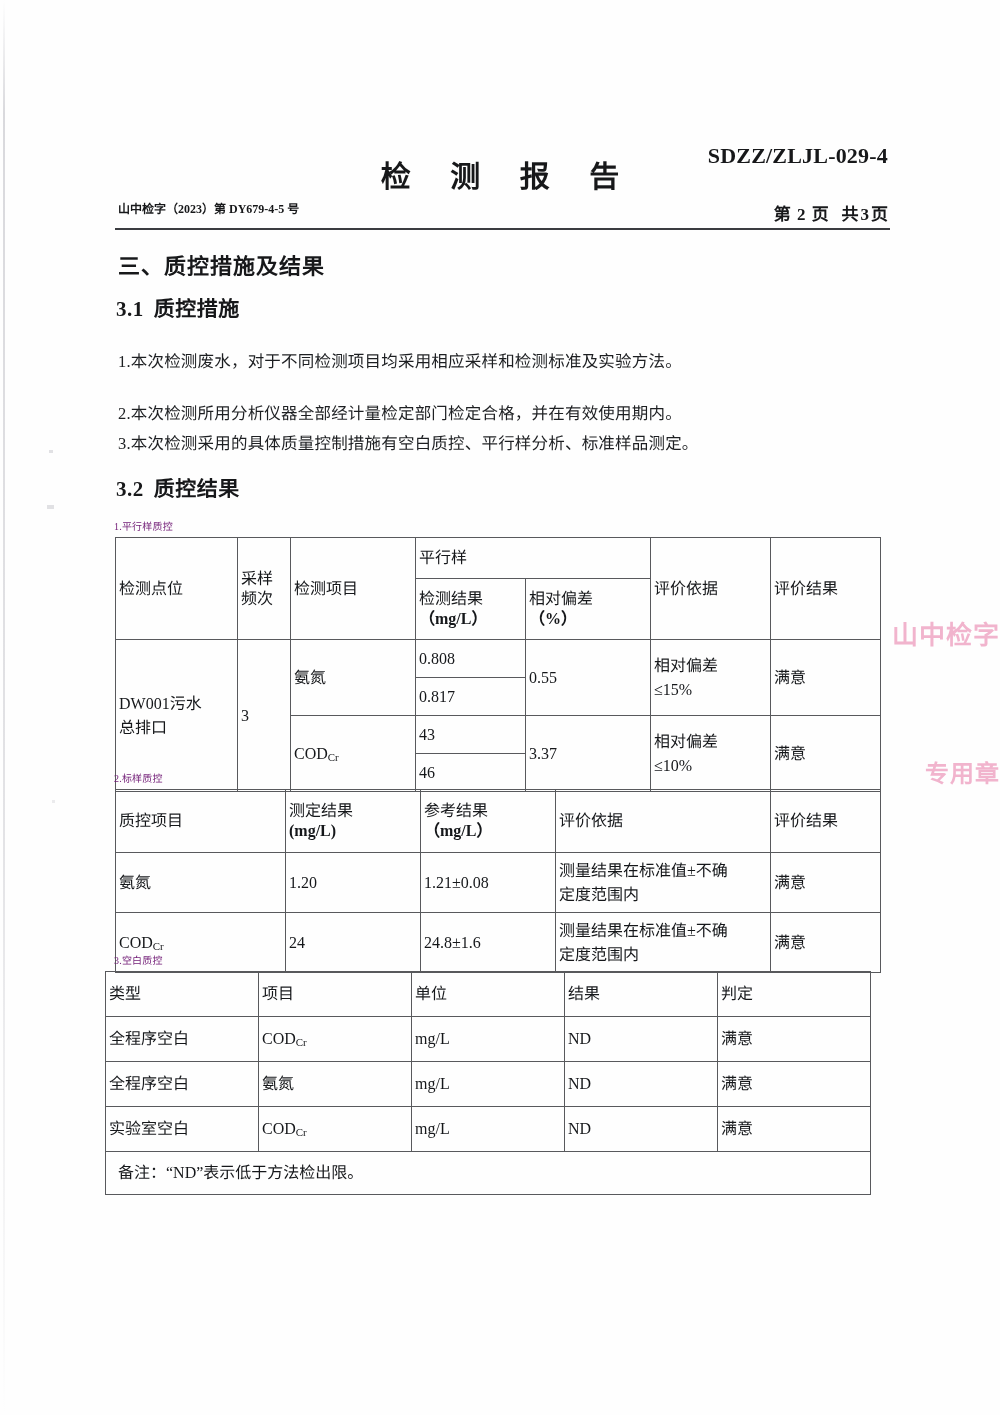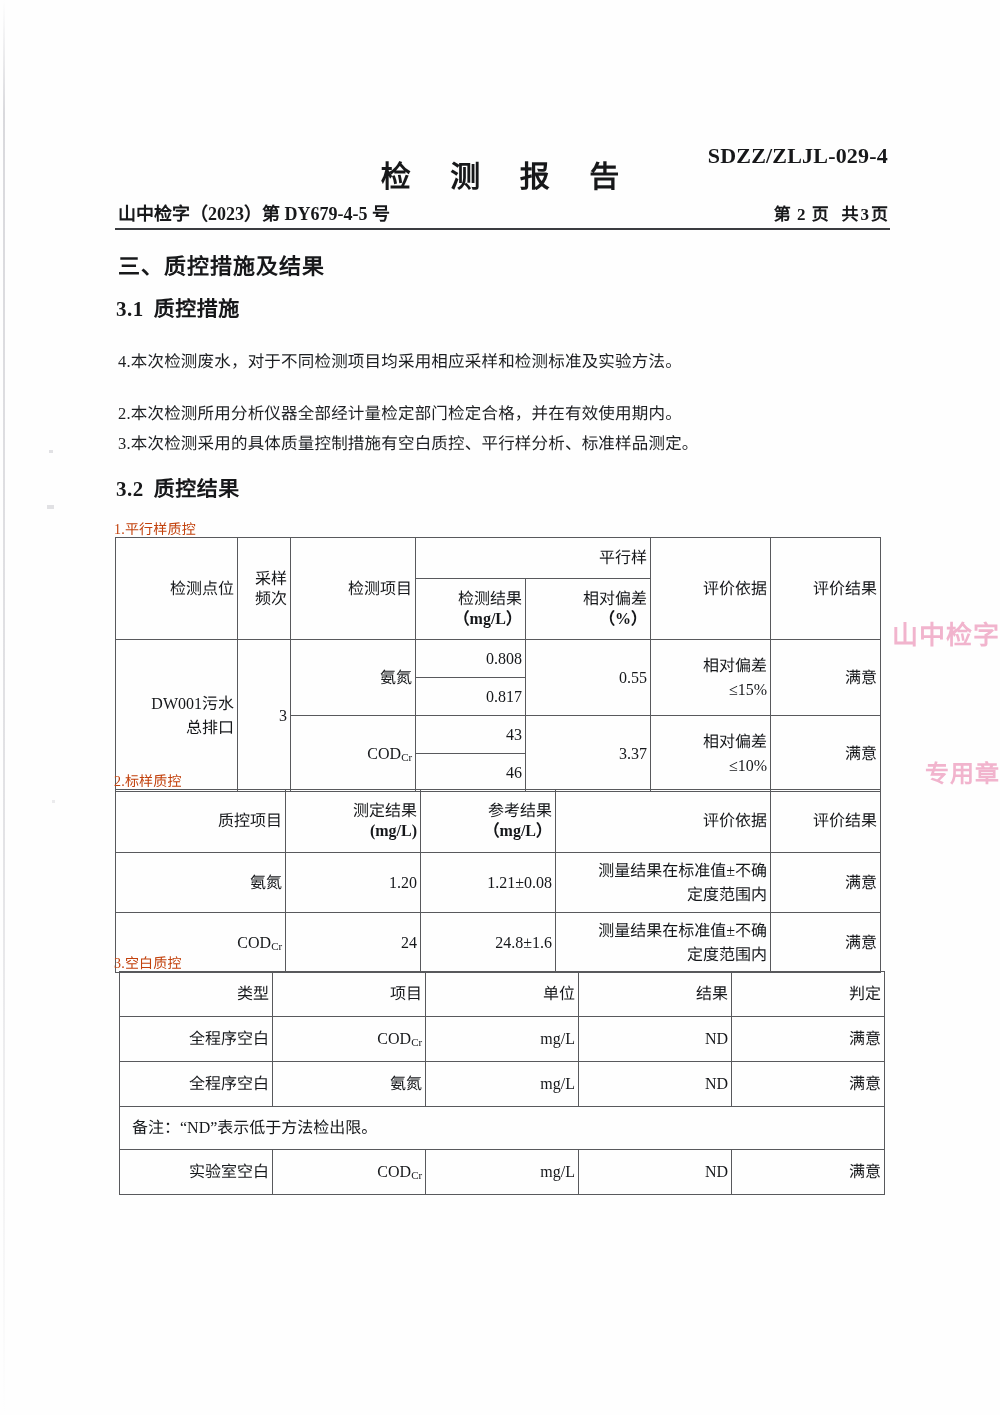--- a/index.html
+++ b/index.html
@@ -103,21 +103,21 @@
     font-size: 30px;
     font-weight: bold;
     letter-spacing: 16px;
     text-indent: 16px;
     font-family: "Liberation Serif", "DejaVu Serif", serif;
   }
   .report-no {
     position: absolute;
     left: 118px;
     top: 199px;
-    font-size: 18px;
+    font-size: 12px;
     font-weight: bold;
     white-space: nowrap;
   }
   .page-no {
     position: absolute;
     right: 112px;
     top: 200px;
     font-size: 17px;
     font-weight: bold;
     white-space: nowrap;
@@ -154,37 +154,37 @@
     position: absolute;
     left: 118px;
     font-size: 16.5px;
     letter-spacing: .2px;
     white-space: nowrap;
     color: #1d1f22;
   }
   .tbl-cap {
     position: absolute;
     left: 114px;
-    font-size: 14px;
+    font-size: 10px;
     letter-spacing: .2px;
     white-space: nowrap;
-    color: #c2410c;
+    color: #701a75;
   }
 
   
   table.qc {
     position: absolute;
     border-collapse: collapse;
     table-layout: fixed;
     font-size: 16px;
     color: #15171a;
   }
   table.qc td, table.qc th {
     border: 1px solid #58595c;
-    text-align: right;
+    text-align: left;
     vertical-align: middle;
     font-weight: normal;
     padding: 2px 3px;
     line-height: 1.25;
   }
   table.qc .tall { line-height: 1.45; }
   .cellwrap { display: block; }
   .cellwrap .l2 { display: block; }
   sub {
     font-size: .68em;
@@ -233,21 +233,21 @@
   </div>
 
   <div class="header-rule"></div>
 
   <div class="h-sec" style="top:248px;">三、质控措施及结果</div>
 
   <div class="h-sub" style="top:292px;">
     <span class="num">3.1</span><span>质控措施</span>
   </div>
 
-  <div class="para" style="top:348px;">4.本次检测废水，对于不同检测项目均采用相应采样和检测标准及实验方法。</div>
+  <div class="para" style="top:348px;">1.本次检测废水，对于不同检测项目均采用相应采样和检测标准及实验方法。</div>
   <div class="para" style="top:400px;">2.本次检测所用分析仪器全部经计量检定部门检定合格，并在有效使用期内。</div>
   <div class="para" style="top:430px;">3.本次检测采用的具体质量控制措施有空白质控、平行样分析、标准样品测定。</div>
 
   <div class="h-sub" style="top:472px;">
     <span class="num">3.2</span><span>质控结果</span>
   </div>
 
   <div class="tbl-cap" style="top:518px;">1.平行样质控</div>
 
   <table class="qc" style="left:115px; top:537px; width:765px;">
@@ -380,21 +380,21 @@
             <span class="l2">定度范围内</span>
           </span>
         </td>
         <td>满意</td>
       </tr>
     </tbody>
   </table>
 
   <div class="tbl-cap" style="top:952px;">3.空白质控</div>
 
-  <table class="qc" style="left:119px; top:971px; width:765px;border-radius:23px;">
+  <table class="qc" style="left:105px; top:971px; width:765px;border-radius:23px;">
     <colgroup>
       <col style="width:153px">
         <col style="width:153px">
         <col style="width:153px">
         <col style="width:153px">
         <col style="width:153px">
     </colgroup>
     <tbody>
       <tr>
         <td style="height:40px;">类型</td>
@@ -411,25 +411,25 @@
         <td>满意</td>
       </tr>
       <tr>
         <td style="height:40px;">全程序空白</td>
         <td><span>氨氮</span></td>
         <td class="mgl">mg/L</td>
         <td>ND</td>
         <td>满意</td>
       </tr>
       <tr>
-        <td class="note-cell" colspan="5" style="height:38px;">备注：“ND”表示低于方法检出限。</td>
-      </tr>
-      <tr>
         <td style="height:40px;">实验室空白</td>
         <td><span>COD</span><sub>Cr</sub></td>
         <td class="mgl">mg/L</td>
         <td>ND</td>
         <td>满意</td>
       </tr>
+      <tr>
+        <td class="note-cell" colspan="5" style="height:38px;">备注：“ND”表示低于方法检出限。</td>
+      </tr>
     </tbody>
   </table>
 
 </div>
 
 </body></html>

